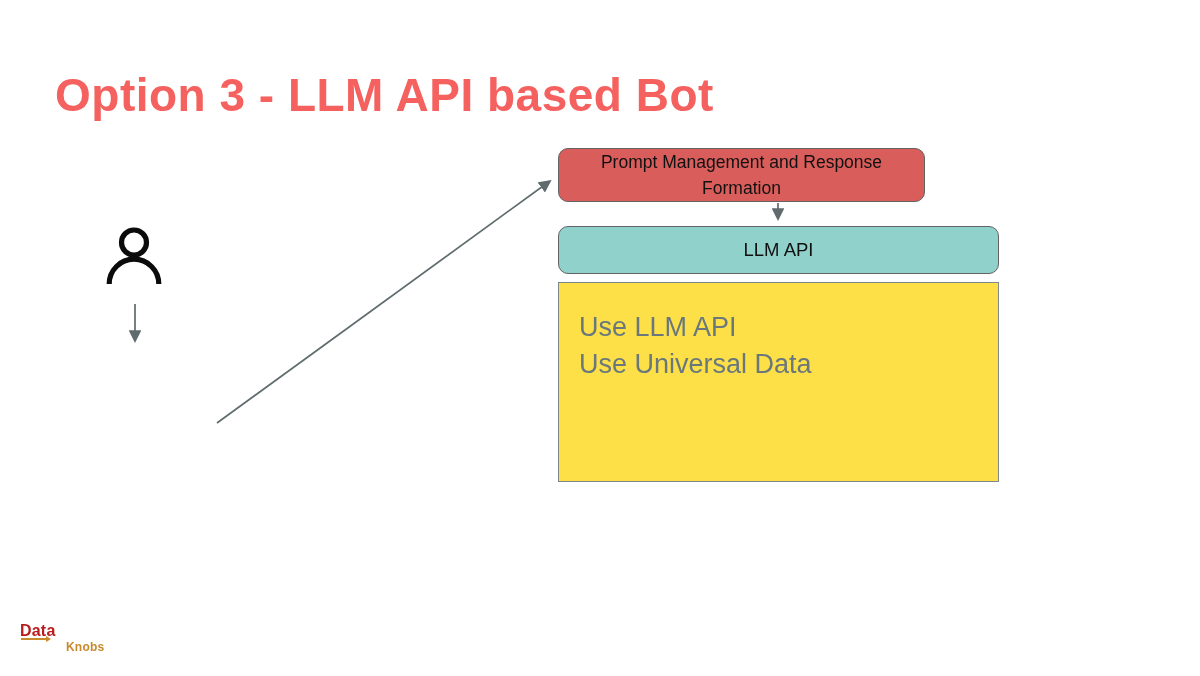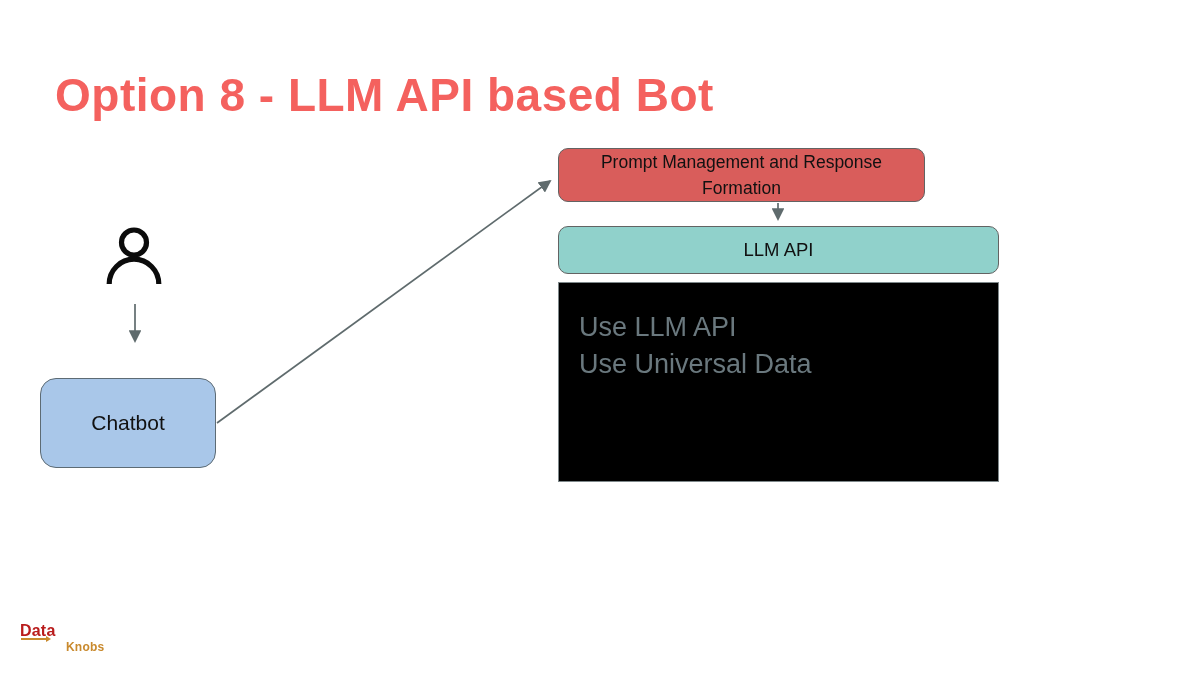--- a/index.html
+++ b/index.html
@@ -83,21 +83,21 @@
     background: #90D1CB;
     border: 1.6px solid #636363;
     border-radius: 10px;
     font-size: 18.5px;
   }
   .node-notes {
     left: 558px;
     top: 282px;
     width: 441px;
     height: 200px;
-    background: #000000;
+    background: #fde047;
     border: 1.6px solid #7E888A;
     border-radius: 0;
     display: block;
     text-align: left;
     padding: 26px 8px 0 20px;
     color: #6A787E;
     font-size: 27px;
     line-height: 37px;
   }
   .logo {
@@ -135,43 +135,40 @@
     color: #C98A2E;
     letter-spacing: 0.2px;
     padding-left: 46px;
   }
 </style>
 </head>
 <body>
 
 <div class="slide">
 
-  <h1 class="slide-title">Option 8 - LLM API based Bot</h1>
+  <h1 class="slide-title">Option 3 - LLM API based Bot</h1>
 
   <svg class="connector-layer" width="1200" height="676" viewBox="0 0 1200 676" xmlns="http://www.w3.org/2000/svg">
     <defs>
       <marker id="arrowhead" viewBox="0 0 10 10" refX="8.5" refY="5" markerWidth="7.5" markerHeight="7.5" orient="auto-start-reverse">
         <path d="M0,0 L10,5 L0,10 z" fill="#5F6B6D"></path>
       </marker>
     </defs>
     <line x1="135" y1="304" x2="135" y2="341" stroke="#5F6B6D" stroke-width="1.7" marker-end="url(#arrowhead)"></line>
     <line x1="217" y1="423" x2="550" y2="181" stroke="#5F6B6D" stroke-width="1.7" marker-end="url(#arrowhead)"></line>
     <line x1="778" y1="203" x2="778" y2="219" stroke="#5F6B6D" stroke-width="1.7" marker-end="url(#arrowhead)"></line>
   </svg>
 
   <div class="person-icon-wrap">
     <svg width="56" height="60" viewBox="0 0 56 60" xmlns="http://www.w3.org/2000/svg">
       <circle cx="28" cy="16.5" r="12.5" fill="none" stroke="#0b0b0b" stroke-width="5.2"></circle>
       <path d="M 3.2 58 A 24.8 24.8 0 0 1 52.8 58" fill="none" stroke="#0b0b0b" stroke-width="5.2"></path>
     </svg>
   </div>
 
-  <div class="node node-chatbot">
-    <span>Chatbot</span>
-  </div>
 
   <div class="node node-prompt">
     <span class="wrap-span">Prompt Management and Response Formation</span>
   </div>
 
   <div class="node node-llm">
     <span>LLM API</span>
   </div>
 
   <div class="node node-notes">

